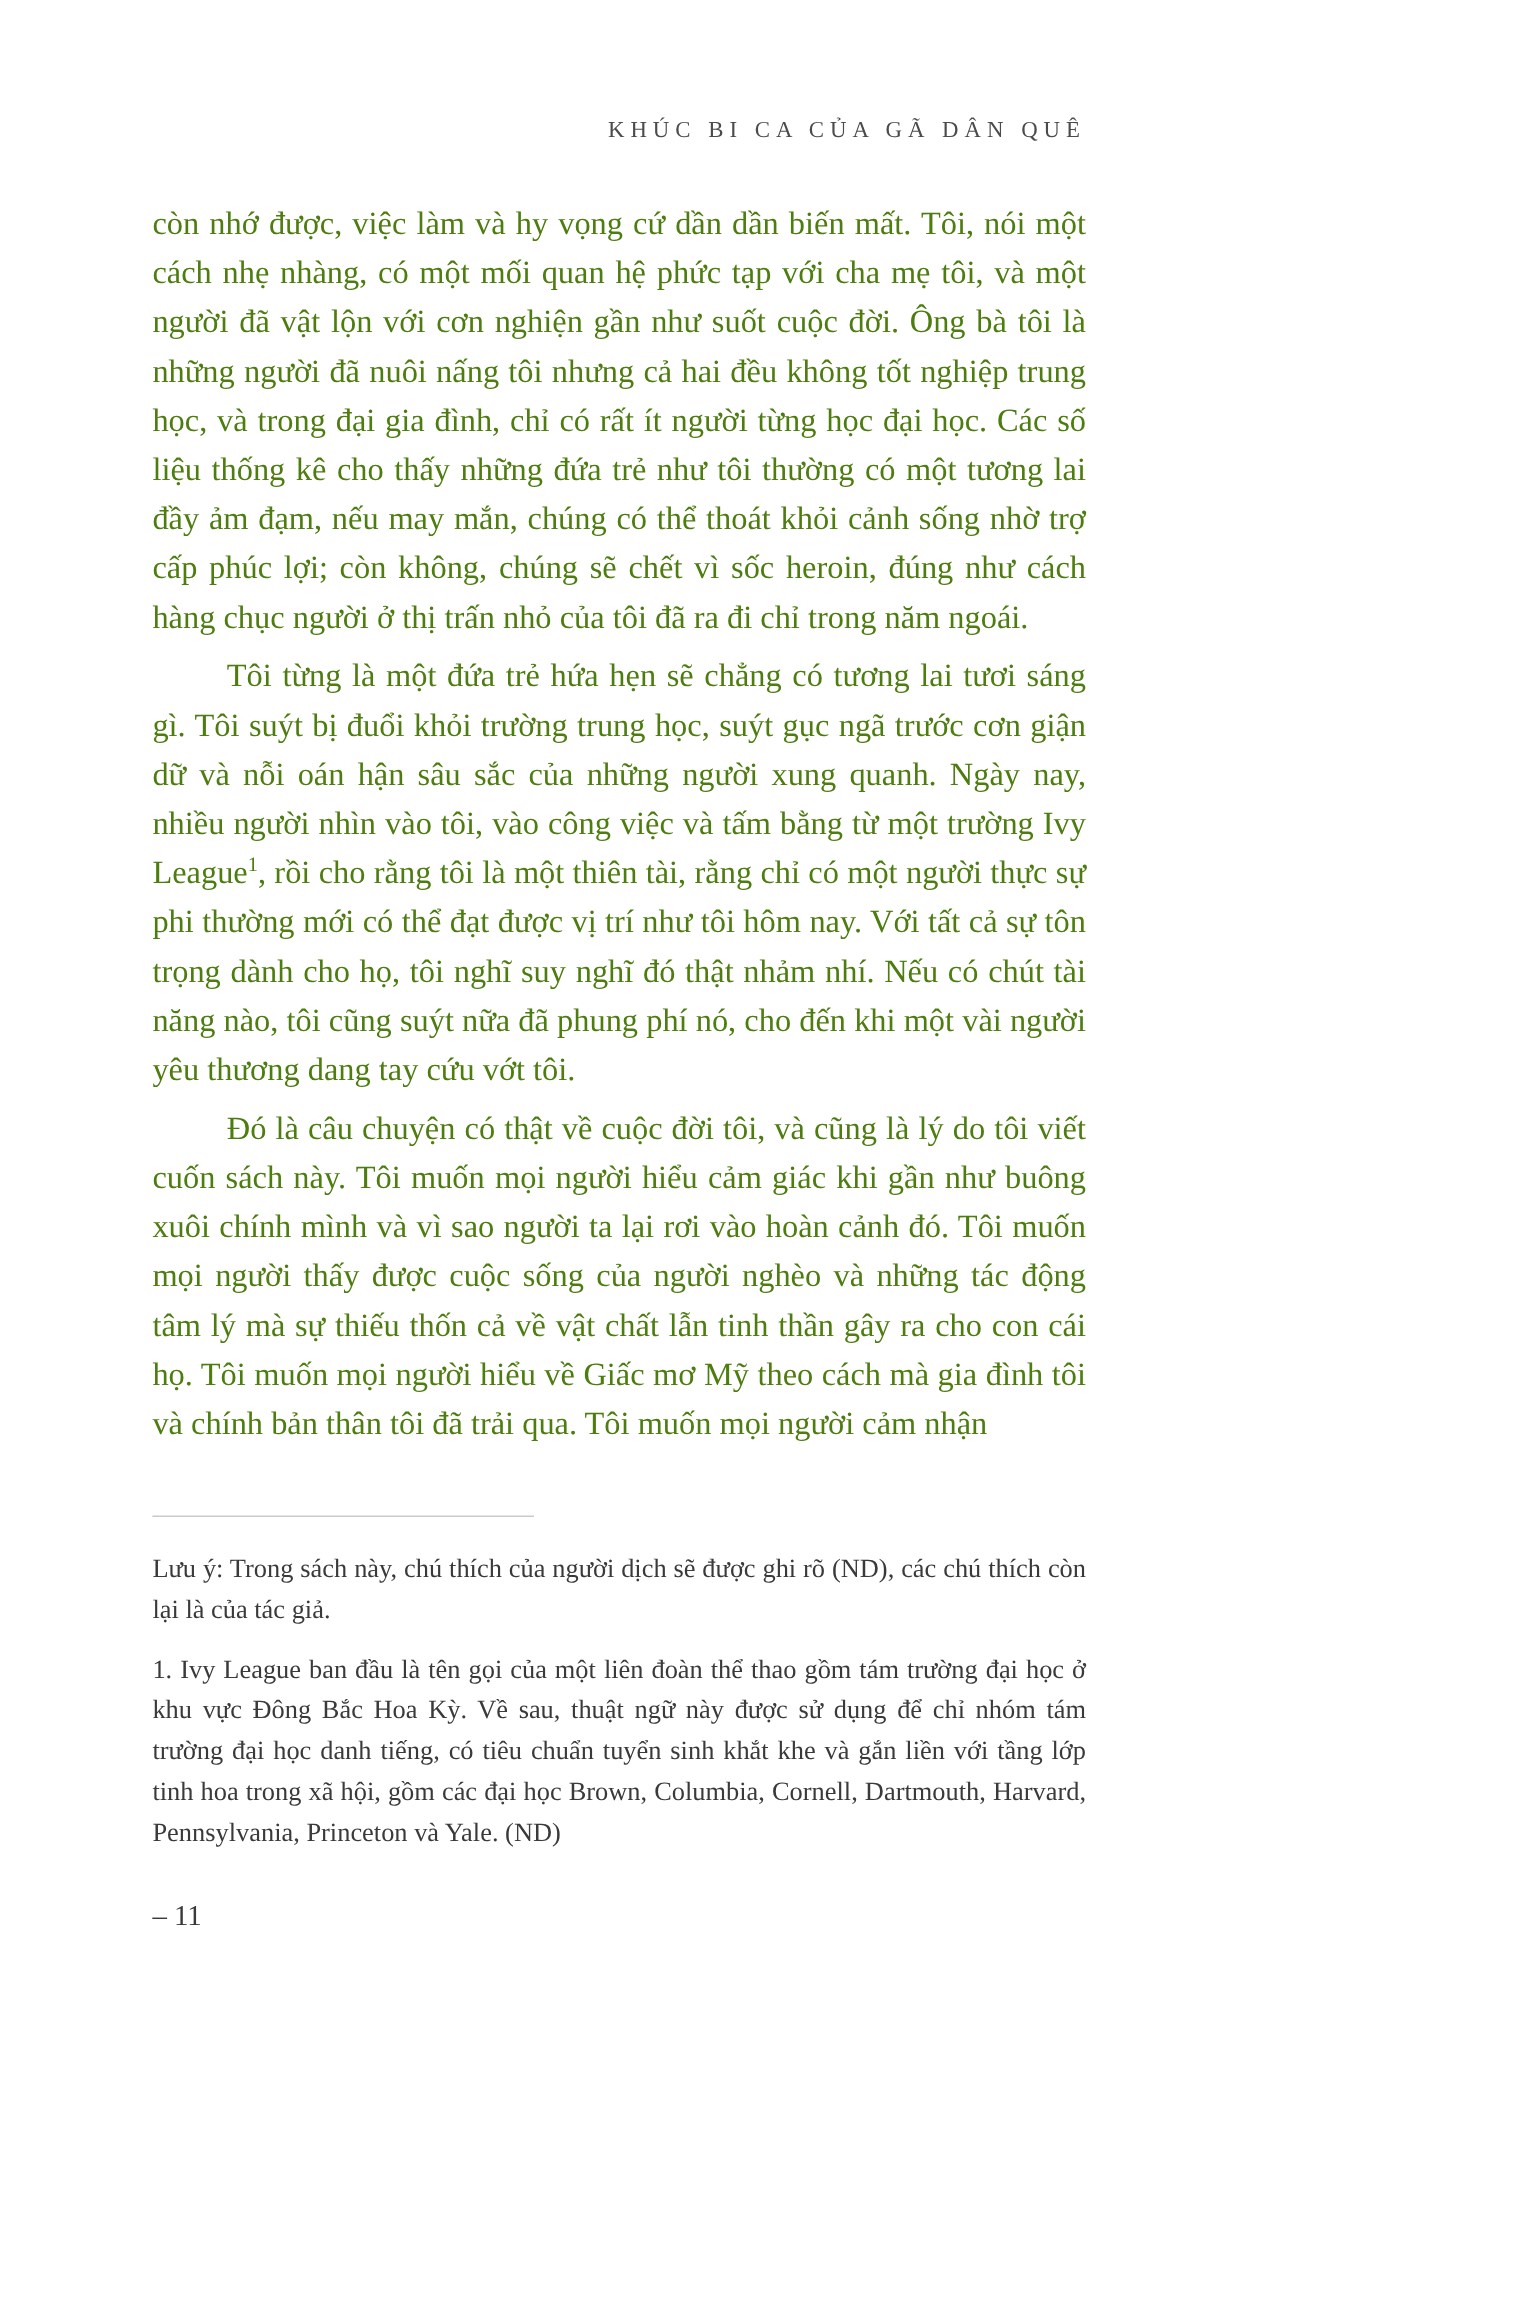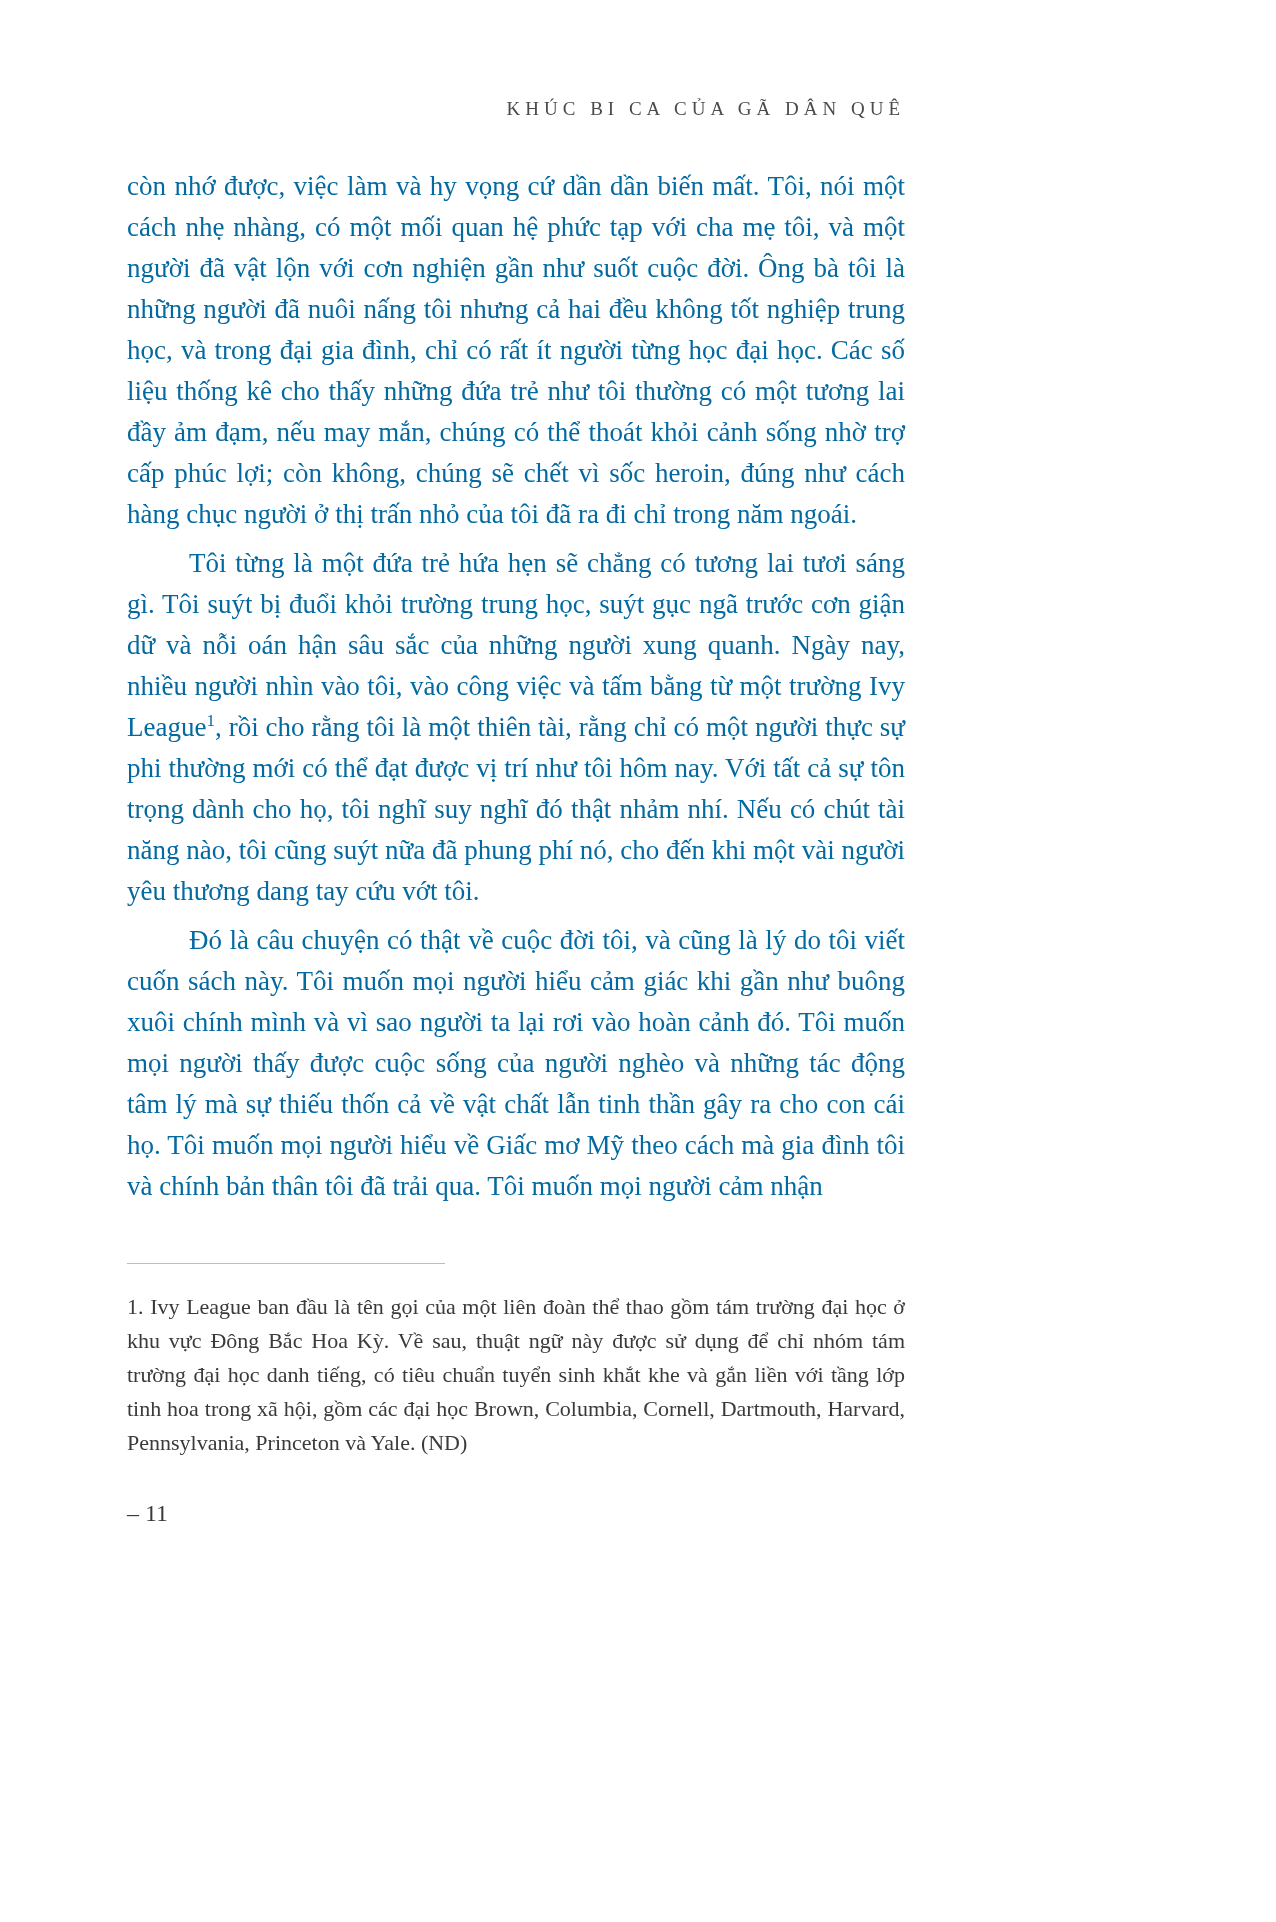--- a/index.html
+++ b/index.html
@@ -25,21 +25,21 @@
     letter-spacing: 5px;
     color: #4b4b4b;
     margin: 0 0 46px 0;
     white-space: nowrap;
   }
   .body-text p {
     margin: 0 0 8px 0;
     font-size: 27px;
     line-height: 41px;
     text-align: justify;
-    color: #0369a1;
+    color: #4d7c0f;
   }
   .body-text p.indent {
     text-indent: 62px;
     font-family: Liberation Serif, serif;
   }
   .body-text sup {
     font-size: 17px;
     line-height: 0;
     vertical-align: super;
   }
@@ -74,18 +74,19 @@
     <p>còn nhớ được, việc làm và hy vọng cứ dần dần biến mất. Tôi, nói một cách nhẹ nhàng, có một mối quan hệ phức tạp với cha mẹ tôi, và một người đã vật lộn với cơn nghiện gần như suốt cuộc đời. Ông bà tôi là những người đã nuôi nấng tôi nhưng cả hai đều không tốt nghiệp trung học, và trong đại gia đình, chỉ có rất ít người từng học đại học. Các số liệu thống kê cho thấy những đứa trẻ như tôi thường có một tương lai đầy ảm đạm, nếu may mắn, chúng có thể thoát khỏi cảnh sống nhờ trợ cấp phúc lợi; còn không, chúng sẽ chết vì sốc heroin, đúng như cách hàng chục người ở thị trấn nhỏ của tôi đã ra đi chỉ trong năm ngoái.</p>
 
     <p class="indent"><span>Tôi từng là một đứa trẻ hứa hẹn sẽ chẳng có tương lai tươi sáng gì. Tôi suýt bị đuổi khỏi trường trung học, suýt gục ngã trước cơn giận dữ và nỗi oán hận sâu sắc của những người xung quanh. Ngày nay, nhiều người nhìn vào tôi, vào công việc và tấm bằng từ một trường Ivy League</span><sup>1</sup><span>, rồi cho rằng tôi là một thiên tài, rằng chỉ có một người thực sự phi thường mới có thể đạt được vị trí như tôi hôm nay. Với tất cả sự tôn trọng dành cho họ, tôi nghĩ suy nghĩ đó thật nhảm nhí. Nếu có chút tài năng nào, tôi cũng suýt nữa đã phung phí nó, cho đến khi một vài người yêu thương dang tay cứu vớt tôi.</span></p>
 
     <p class="indent">Đó là câu chuyện có thật về cuộc đời tôi, và cũng là lý do tôi viết cuốn sách này. Tôi muốn mọi người hiểu cảm giác khi gần như buông xuôi chính mình và vì sao người ta lại rơi vào hoàn cảnh đó. Tôi muốn mọi người thấy được cuộc sống của người nghèo và những tác động tâm lý mà sự thiếu thốn cả về vật chất lẫn tinh thần gây ra cho con cái họ. Tôi muốn mọi người hiểu về Giấc mơ Mỹ theo cách mà gia đình tôi và chính bản thân tôi đã trải qua. Tôi muốn mọi người cảm nhận</p>
   </div>
 
   <hr class="footnote-divider">
 
   <div class="footnotes">
+    <p>Lưu ý: Trong sách này, chú thích của người dịch sẽ được ghi rõ (ND), các chú thích còn lại là của tác giả.</p>
     <p>1. Ivy League ban đầu là tên gọi của một liên đoàn thể thao gồm tám trường đại học ở khu vực Đông Bắc Hoa Kỳ. Về sau, thuật ngữ này được sử dụng để chỉ nhóm tám trường đại học danh tiếng, có tiêu chuẩn tuyển sinh khắt khe và gắn liền với tầng lớp tinh hoa trong xã hội, gồm các đại học Brown, Columbia, Cornell, Dartmouth, Harvard, Pennsylvania, Princeton và Yale. (ND)</p>
   </div>
 
   <div class="page-number">– 11</div>
 
 </div>
 
 </body></html>

